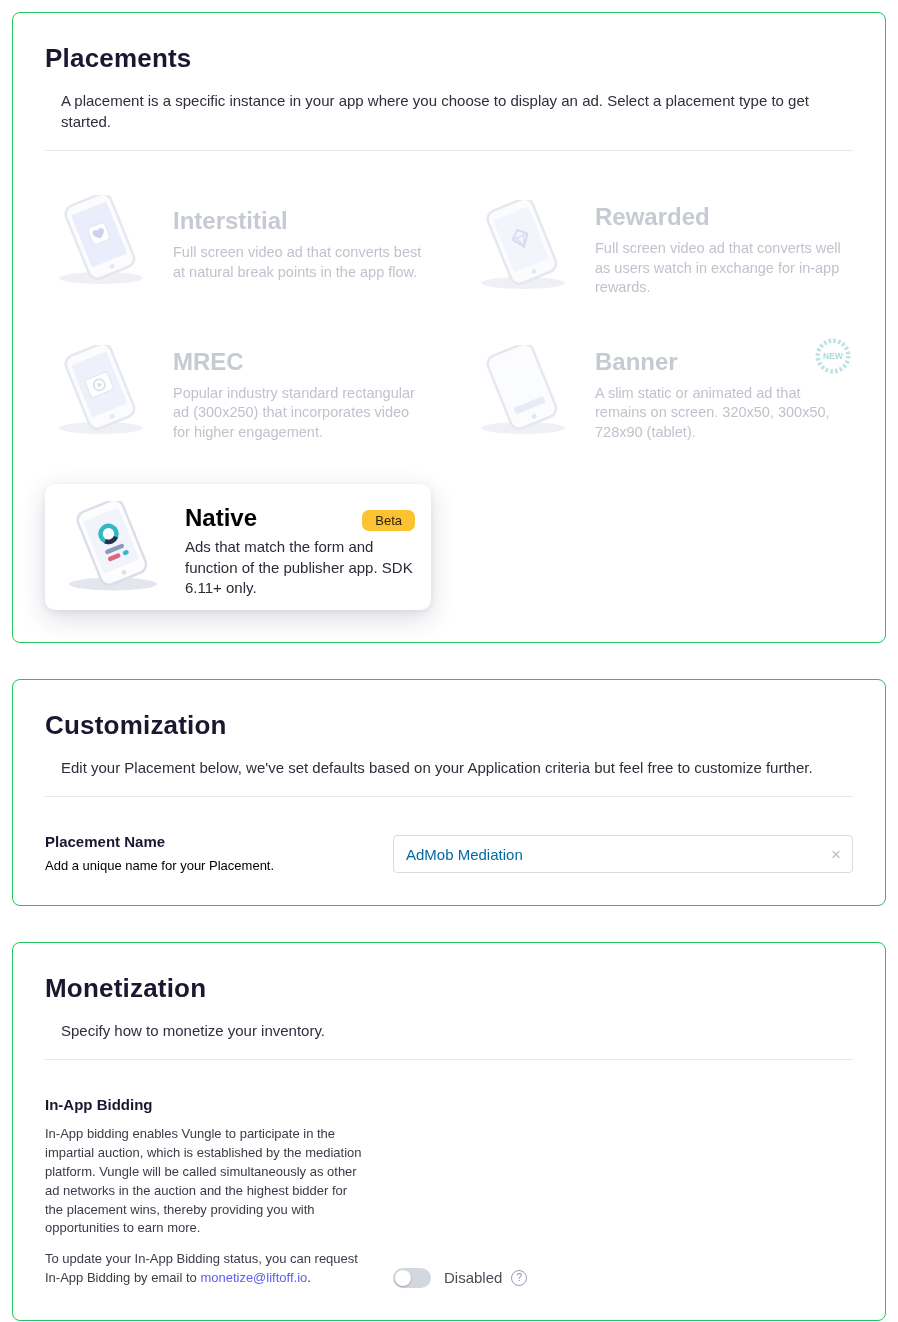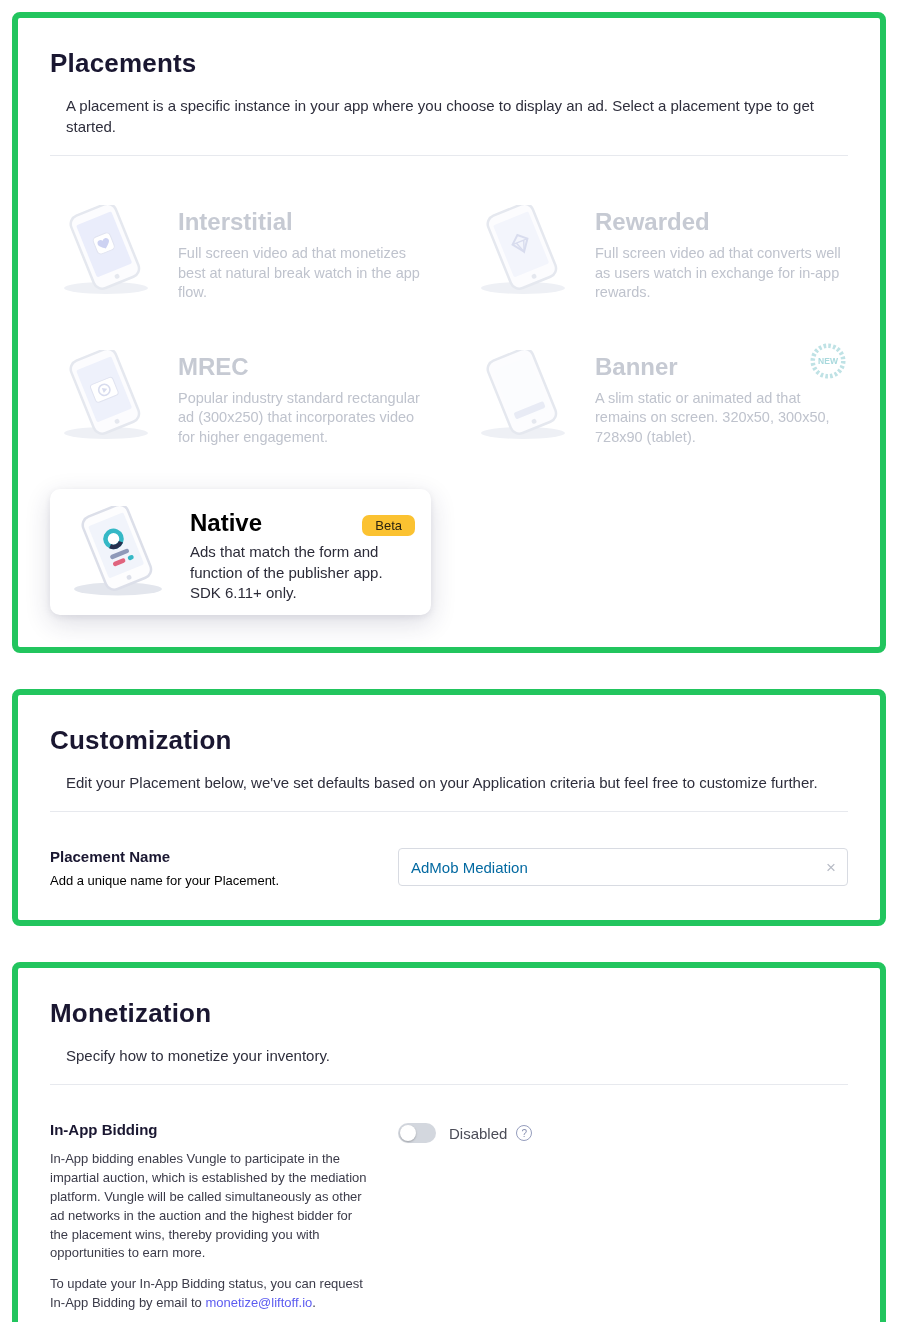--- a/index.html
+++ b/index.html
@@ -5,21 +5,21 @@
   * { box-sizing: border-box; }
   html, body { margin: 0; padding: 0; background: #ffffff; }
   body {
     width: 898px;
     font-family: "Liberation Sans", sans-serif;
     color: #1a1731;
   }
   .page { width: 898px; padding: 12px; }
 
   .card {
-    border: 6px solid #22c55e;
+    border: 1px solid #22c55e;
     border-radius: 8px;
     padding: 30px 32px 32px 32px;
     background: #fff;
     margin-bottom: 36px;
   }
   .card-title {
     margin: 0 0 10px 0;
     font-size: 26px;
     font-weight: 800;
     color: #1a1731;
@@ -91,21 +91,21 @@
     line-height: 1;
   }
   .badge-new {
     position: absolute;
     right: 0;
     top: -4px;
     width: 40px; height: 40px;
   }
 
   
-  .form-row { display: flex; margin-top: 36px; }
+  .form-row { display: flex; margin-top: 36px; align-items: flex-end; }
   .form-left { width: 348px; flex: 0 0 348px; padding-right: 30px; }
   .form-right { flex: 1; }
   .field-label {
     font-size: 15px;
     font-weight: 700;
     color: #1a1731;
     margin: 0 0 8px 0;
   }
   .field-helper {
     font-size: 13px;
@@ -224,21 +224,21 @@
               <rect x="32" y="2" width="48" height="78" rx="9" fill="#fcfcfe" stroke="#e5e8ef" stroke-width="2.5"></rect>
               <rect x="37" y="11" width="38" height="56" rx="2" fill="#eaedfb"></rect>
               <rect x="47" y="29" width="18" height="18" rx="4" fill="#ffffff" stroke="#e0e3f0"></rect>
               <path d="M56 43.5 c-3.2-2.6-6-4.6-6-7 a3.2 3.2 0 0 1 6-1.4 a3.2 3.2 0 0 1 6 1.4 c0 2.4-2.8 4.4-6 7z" fill="#cdd2f2"></path>
               <circle cx="56" cy="73.5" r="2.4" fill="#e5e8ef"></circle>
             </g>
           </svg>
         </span>
         <div class="ptext">
           <div class="ptitle">Interstitial</div>
-          <div class="pdesc">Full screen video ad that monetizes best at natural break watch in the app flow.</div>
+          <div class="pdesc">Full screen video ad that converts best at natural break points in the app flow.</div>
         </div>
       </div>
 
       <div class="ptype disabled">
         <span class="phone">
           <svg width="112" height="92" viewBox="0 0 112 92">
             <ellipse cx="56" cy="83" rx="42" ry="6" fill="#eef0f5"></ellipse>
             <g transform="rotate(-22 56 44)">
               <rect x="32" y="2" width="48" height="78" rx="9" fill="#fcfcfe" stroke="#e5e8ef" stroke-width="2.5"></rect>
               <rect x="37" y="11" width="38" height="56" rx="2" fill="#f3f5fc"></rect>

